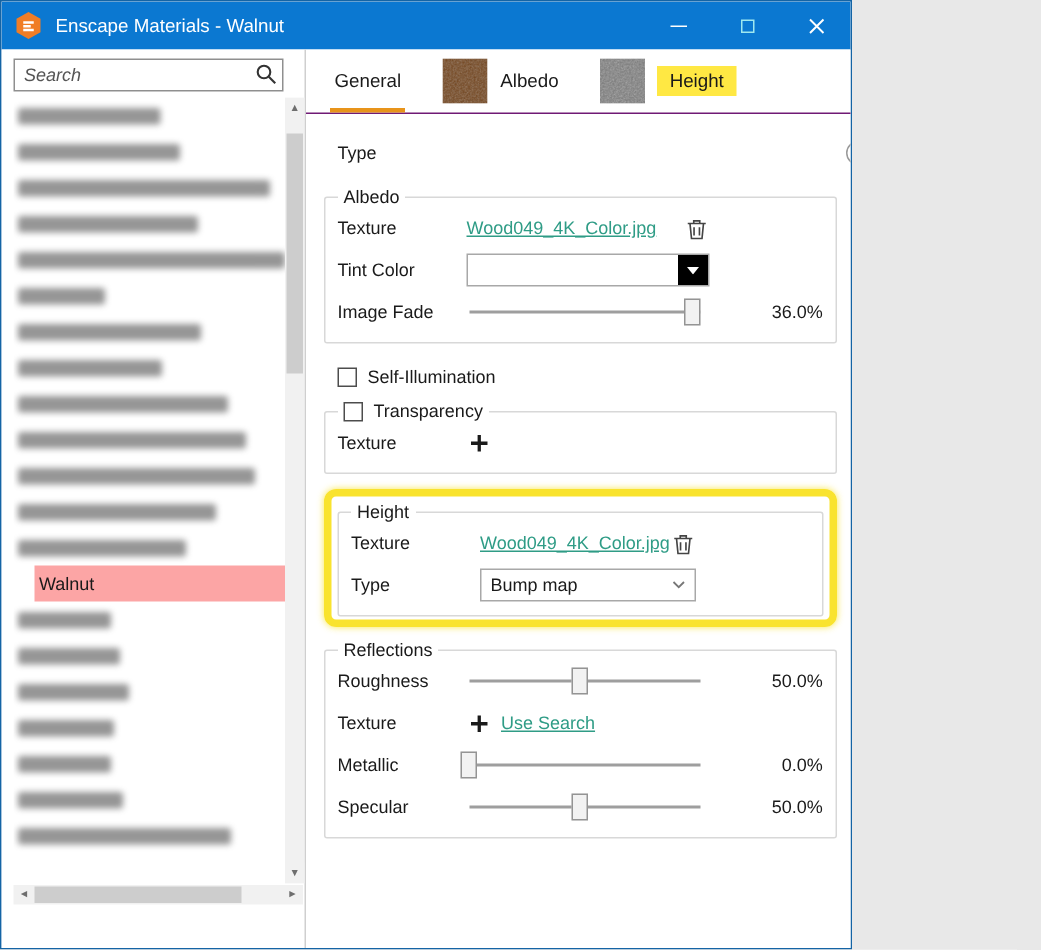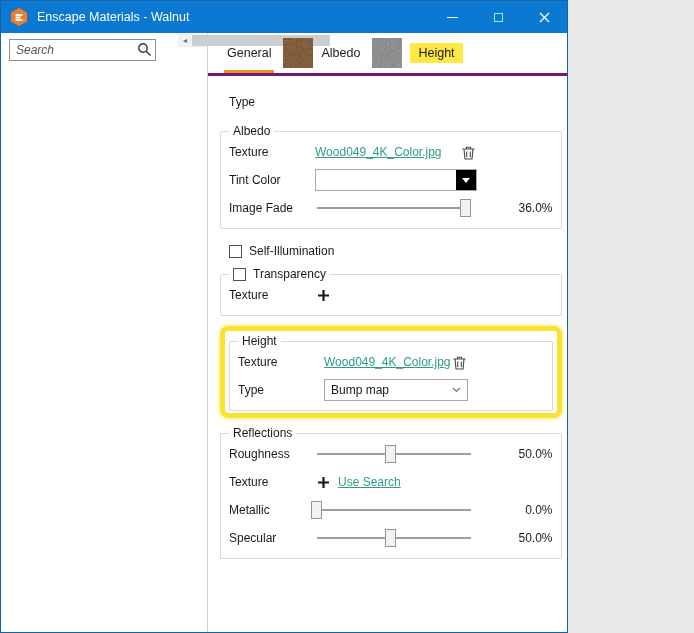--- a/index.html
+++ b/index.html
@@ -12,49 +12,49 @@
   .titlebar { height:32px; background:#0b78d1; display:flex; align-items:center; color:#fff; }
   .tb-logo { width:20px; height:20px; margin:0 8px 0 8px; flex-shrink:0; }
   .tb-title { font-size:12.5px; }
   .tb-spacer { flex:1; }
   .tb-btn { width:46px; height:32px; display:flex; align-items:center; justify-content:center; cursor:default; }
   .min-glyph { width:11px; height:1px; background:#fff; }
   .max-glyph { width:9px; height:9px; border:1px solid #9fe8ef; }
 
   
   .content { display:flex; height:600px; }
-  .left { width:207px; border-right:1px solid #cfcfcf; display:flex; flex-direction:row; background:#fff; }
+  .left { width:207px; border-right:1px solid #cfcfcf; display:flex; flex-direction:column; background:#fff; }
   .right { flex:1; display:flex; flex-direction:column; background:#fff; }
 
   
   .search-row { margin:6px 14px 4px 8px; position:relative; height:22px; }
   .search-row input { width:100%; height:22px; border:1px solid #8f8f8f; padding:0 24px 0 6px; font-size:12px; font-family:inherit; outline:none; }
   .search-row input::placeholder { font-style:italic; color:#555; }
   .search-ic { position:absolute; right:4px; top:3px; }
 
   
   .list-area { flex:1; display:flex; overflow:hidden; }
   .mat-list { margin-left:8px; flex:1; overflow:hidden; }
   .mat-item { height:24px; display:flex; align-items:center; padding-left:3px; }
-  .mat-item.selected { background:#22c55e; }
+  .mat-item.selected { background:#fca5a5;margin-left:14px; }
   .blurline { height:11px; background:#3f3f3f; opacity:.55; filter:blur(2px); border-radius:2px; }
 
   
   .vscroll { width:13px; background:#f1f1f1; display:flex; flex-direction:column; }
   .sbtn { height:14px; display:flex; align-items:center; justify-content:center; color:#6e6e6e; font-size:7px; background:#f1f1f1; }
   .strack { flex:1; position:relative; }
   .sthumb { position:absolute; left:1px; right:1px; top:10px; height:160px; background:#cdcdcd; }
   .hscroll { height:13px; margin:1px 1px 0 8px; display:flex; background:#f1f1f1; }
   .hbtn { width:14px; display:flex; align-items:center; justify-content:center; color:#6e6e6e; font-size:7px; }
   .htrack { flex:1; position:relative; }
   .hthumb { position:absolute; top:1px; bottom:1px; left:0; width:138px; background:#cdcdcd; }
   .left-bottom { height:30px; }
 
   
-  .tabs { height:43px; border-bottom:3px solid #701a75; display:flex; align-items:stretch; padding-left:16px; gap:6px; }
+  .tabs { height:43px; border-bottom:1px solid #701a75; display:flex; align-items:stretch; padding-left:16px; gap:22px; }
   .tab { display:flex; align-items:center; gap:8px; position:relative; padding:0 3px; font-size:12.5px; }
   .tab.active::after { content:""; position:absolute; left:0; right:0; bottom:0; height:3px; background:#e8941a; }
   .tab-thumb { width:30px; height:30px; line-height:0; }
   .hl-label { background:#ffe843; padding:3px 8px; }
 
   
   .panel { flex:1; padding:12px 26px 16px 12px; position:relative; }
   .frow { display:flex; align-items:center; height:28px; }
   .lbl { width:86px; flex-shrink:0; }
   .mid { flex:1; display:flex; align-items:center; min-width:0; }

